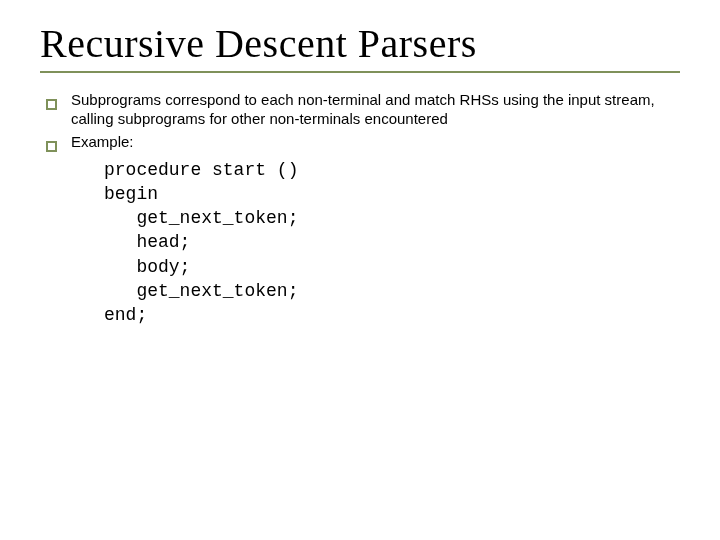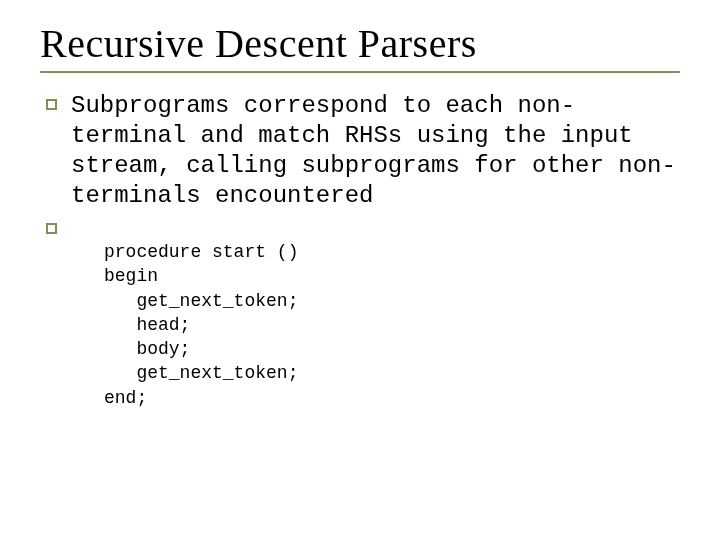--- a/index.html
+++ b/index.html
@@ -42,23 +42,22 @@
   }
   .bullet-icon {
     flex: 0 0 auto;
     width: 11px;
     height: 11px;
     border: 2px solid #7f915a;
     box-sizing: border-box;
     margin: 8px 14px 0 6px;
   }
   .bullet-text {
-    font-size: 24px;
+    font-size: 15px;
     line-height: 1.25;
-    font-family: Liberation Mono, monospace;
   }
   .code-block {
     font-family: "Courier New", Courier, monospace;
     font-size: 18px;
     line-height: 1.35;
     margin: 6px 0 27px 64px;
     white-space: pre;
   }
 </style>
 </head>
@@ -69,20 +68,21 @@
   <h1 class="title">Recursive Descent Parsers</h1>
   <hr class="title-rule">
 
   <ul class="bullets">
     <li>
       <span class="bullet-icon"></span>
       <span class="bullet-text">Subprograms correspond to each non-terminal and match RHSs using the input stream, calling subprograms for other non-terminals encountered</span>
     </li>
     <li>
       <span class="bullet-icon"></span>
+      <span class="bullet-text">Example:</span>
     </li>
   </ul>
 
   <div class="code-block"><span>procedure start ()</span>
 <span>begin</span>
 <span>   get_next_token;</span>
 <span>   head;</span>
 <span>   body;</span>
 <span>   get_next_token;</span>
 <span>end;</span></div>

